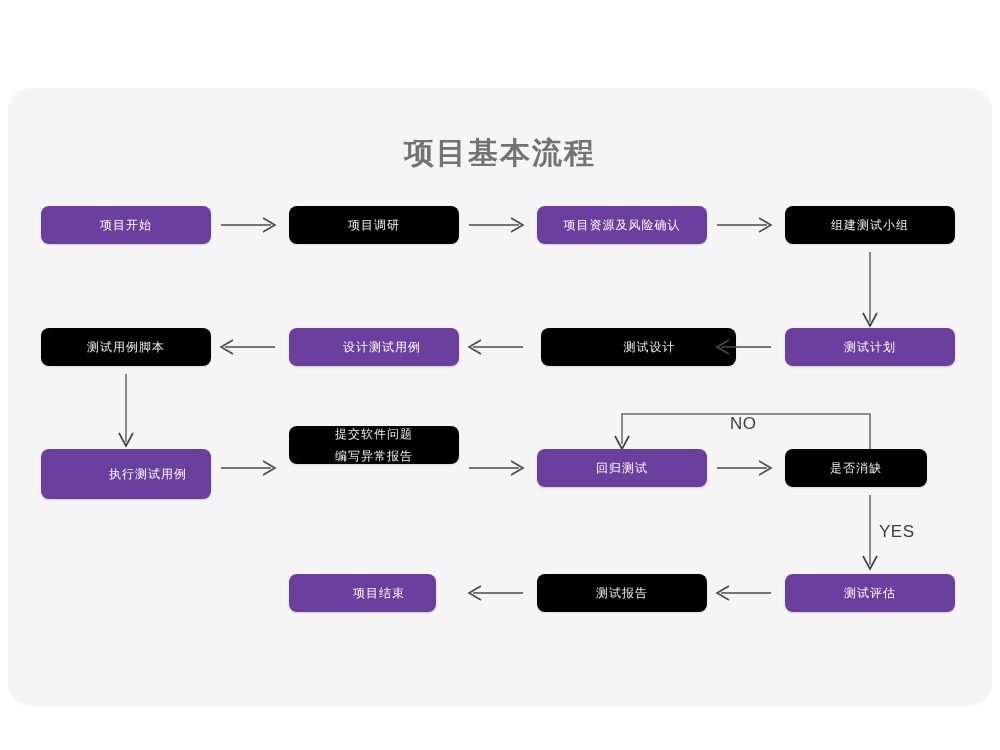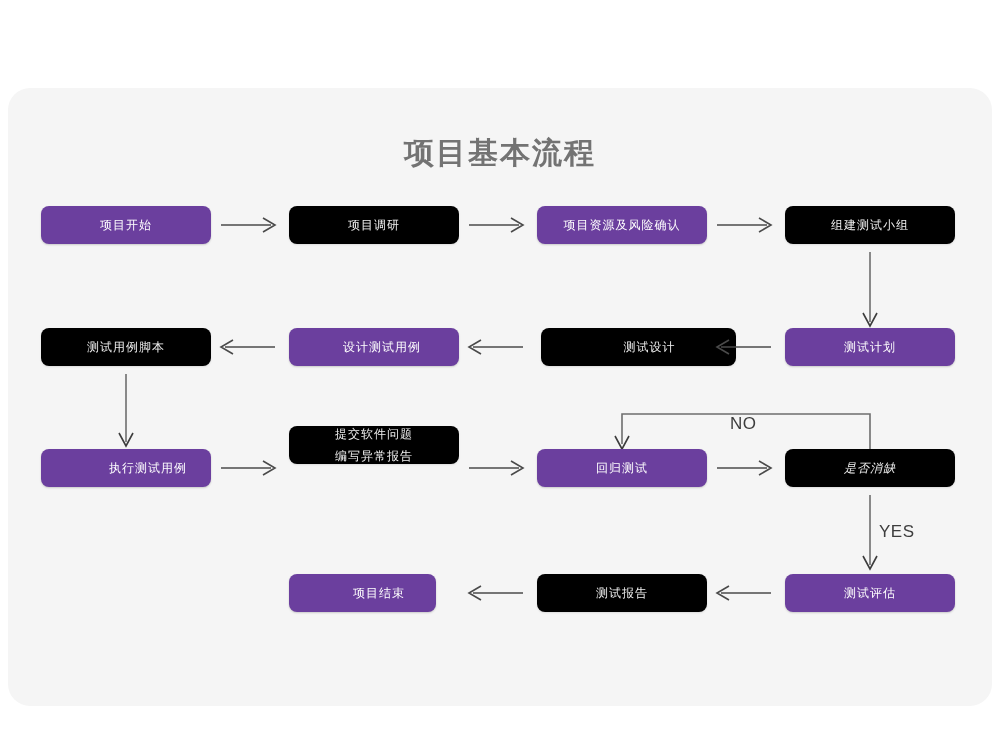--- a/index.html
+++ b/index.html
@@ -186,21 +186,21 @@
   </div>
 
   <div class="conn" style="left:612px; top:408px; width:268px; height:50px;">
     <svg width="268" height="50" viewBox="0 0 268 50">
       <path d="M258,44 L258,6 L10,6 L10,36" fill="none" stroke="#6e6e6e" stroke-width="1.6"></path>
       <polyline points="3,28 10,41 17,28" fill="none" stroke="#3d3d3d" stroke-width="1.6"></polyline>
     </svg>
   </div>
   <div class="branch-label" style="left:730px; top:414px;">NO</div>
 
-  <div class="node purple" style="left:41px;  top:449px; width:170px; height:38px;padding-left:44px;">执行测试用例</div>
+  <div class="node purple" style="left:41px;  top:449px; width:170px; height:50px;padding-left:44px;">执行测试用例</div>
 
   <div class="harrow" style="left:219px; top:458px; width:60px;">
     <svg width="60" height="20" viewBox="0 0 60 20">
       <line x1="2" y1="10" x2="52" y2="10" stroke="#4a4a4a" stroke-width="1.6"></line>
       <polyline points="44,3 56,10 44,17" fill="none" stroke="#4a4a4a" stroke-width="1.6"></polyline>
     </svg>
   </div>
 
   <div class="node gray" style="left:289px; top:426px; width:170px; height:38px;">提交软件问题
 编写异常报告</div>
@@ -214,21 +214,21 @@
 
   <div class="node purple" style="left:537px; top:449px; width:170px; height:38px;">回归测试</div>
 
   <div class="harrow" style="left:715px; top:458px; width:60px;">
     <svg width="60" height="20" viewBox="0 0 60 20">
       <line x1="2" y1="10" x2="52" y2="10" stroke="#4a4a4a" stroke-width="1.6"></line>
       <polyline points="44,3 56,10 44,17" fill="none" stroke="#4a4a4a" stroke-width="1.6"></polyline>
     </svg>
   </div>
 
-  <div class="node gray" style="left:785px; top:449px; width:170px; height:38px;font-style:italic;">是否消缺</div>
+  <div class="node gray" style="left:785px; top:449px; width:142px; height:38px;">是否消缺</div>
 
   <div class="conn" style="left:860px; top:493px; width:20px; height:80px;">
     <svg width="20" height="80" viewBox="0 0 20 80">
       <line x1="10" y1="2" x2="10" y2="72" stroke="#6e6e6e" stroke-width="1.6"></line>
       <polyline points="3,63 10,76 17,63" fill="none" stroke="#3d3d3d" stroke-width="1.6"></polyline>
     </svg>
   </div>
   <div class="branch-label" style="left:879px; top:522px;">YES</div>
 
   <div class="node purple" style="left:289px; top:574px; width:147px; height:38px;padding-left:33px;">项目结束</div>

